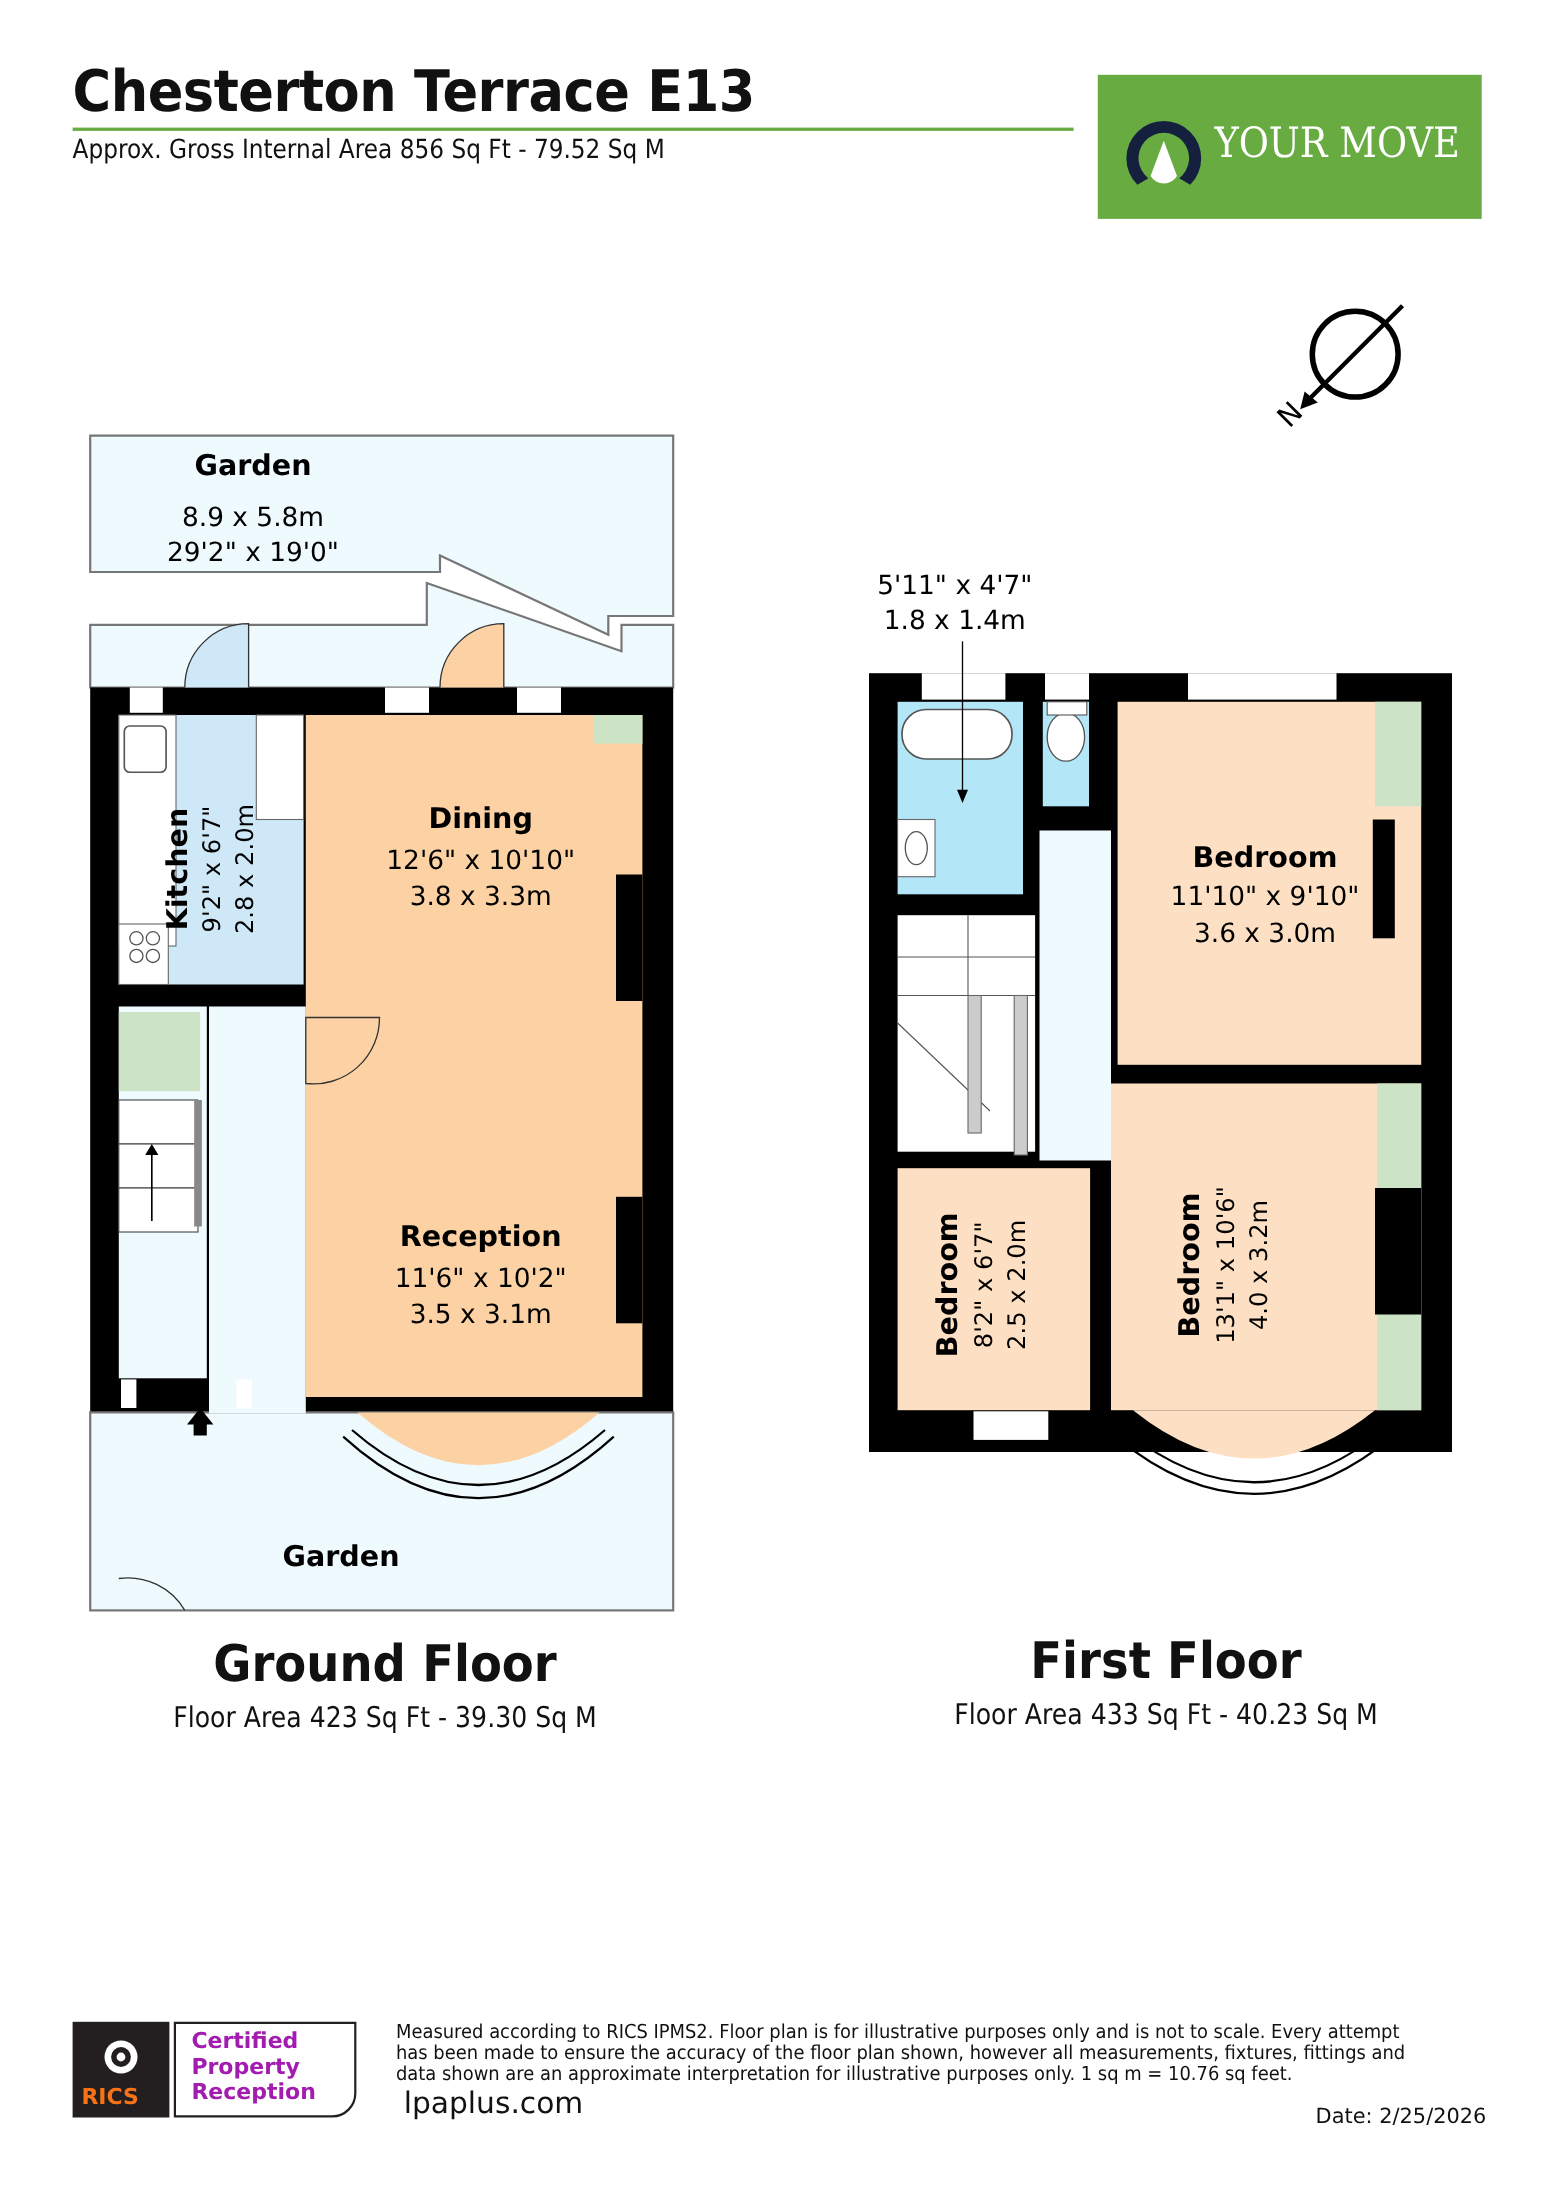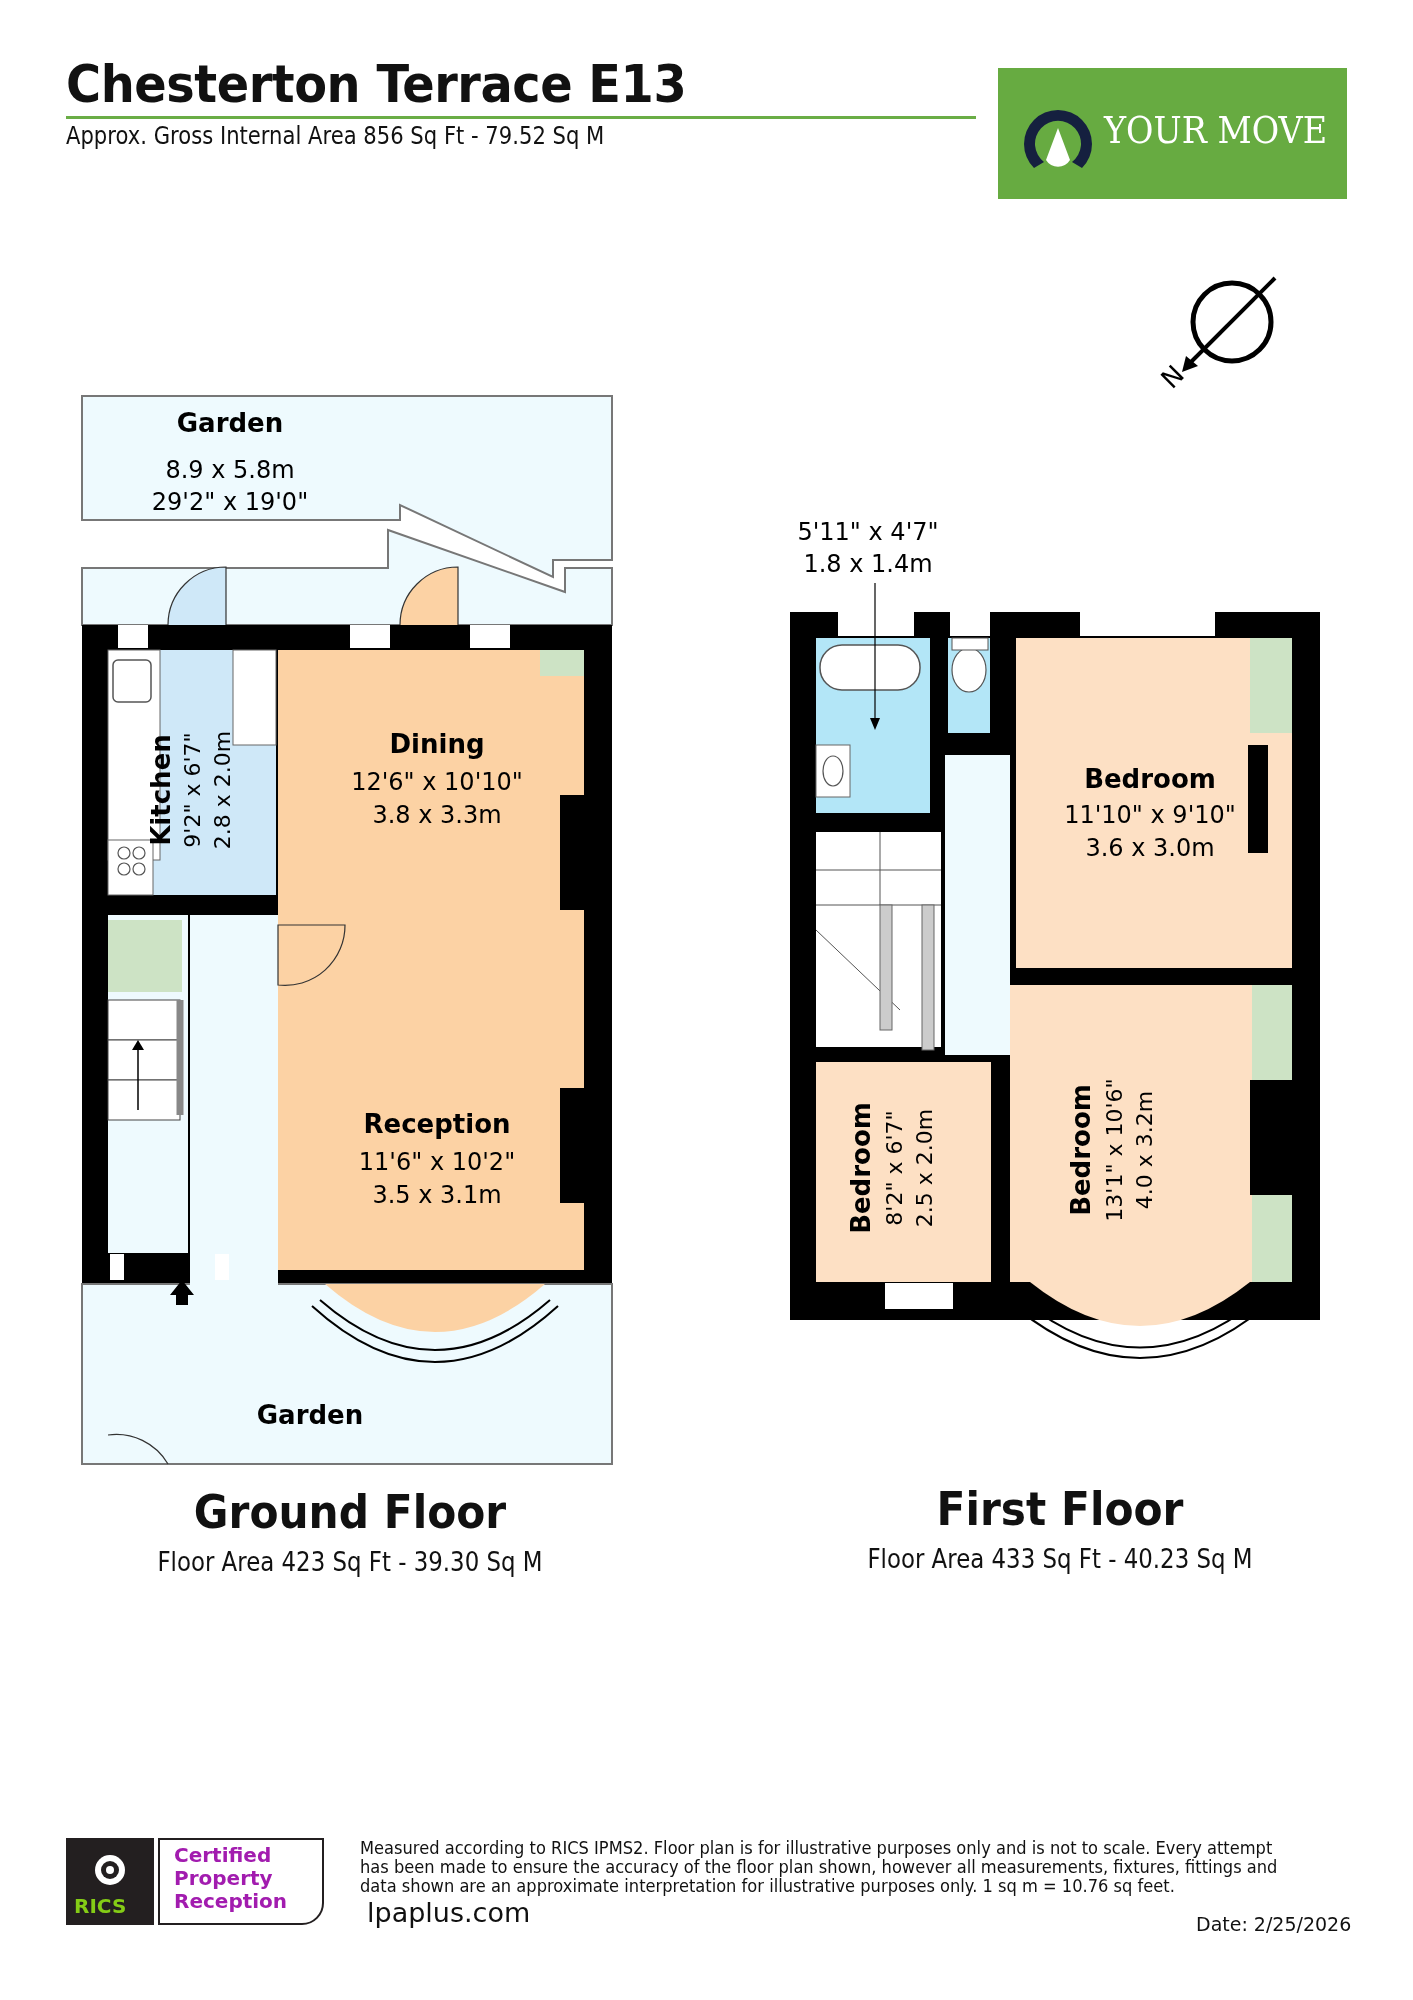--- a/index.html
+++ b/index.html
@@ -175,21 +175,21 @@
 <div class="abs floor-title" style="left:850px;top:1482px;width:420px">First Floor</div>
 <div class="abs floor-area" style="left:820px;top:1544px;width:480px">Floor Area 433 Sq Ft - 40.23 Sq M</div>
 
 <div class="abs rics">
   <div class="abs" style="left:0;top:0;width:88px;height:87px;background:#231f20">
     <svg class="abs" style="left:24px;top:12px" width="40" height="40" viewBox="0 0 40 40">
       <circle cx="20" cy="20" r="15" fill="#fff"></circle>
       <circle cx="20" cy="20" r="9" fill="#231f20"></circle>
       <circle cx="20" cy="20" r="4" fill="#fff"></circle>
     </svg>
-    <div class="abs" style="left:8px;top:56px;color:#84cc16;font-weight:bold;font-size:20px">RICS</div>
+    <div class="abs" style="left:8px;top:56px;color:#f97316;font-weight:bold;font-size:20px">RICS</div>
   </div>
   <div class="abs" style="left:92px;top:0;width:162px;height:83px;border:2px solid #231f20;border-radius:0 0 22px 0"></div>
   <div class="abs" style="left:108px;top:6px;font-size:20px;font-weight:bold;line-height:23px;color:#a21caf">
     <div>Certified</div>
     <div>Property</div>
     <div>Reception</div>
   </div>
 </div>
 <div class="abs disclaimer">Measured according to RICS IPMS2. Floor plan is for illustrative purposes only and is not to scale. Every attempt has been made to ensure the accuracy of the floor plan shown, however all measurements, fixtures, fittings and data shown are an approximate interpretation for illustrative purposes only. 1 sq m = 10.76 sq feet.</div>
 <div class="abs website">lpaplus.com</div>

